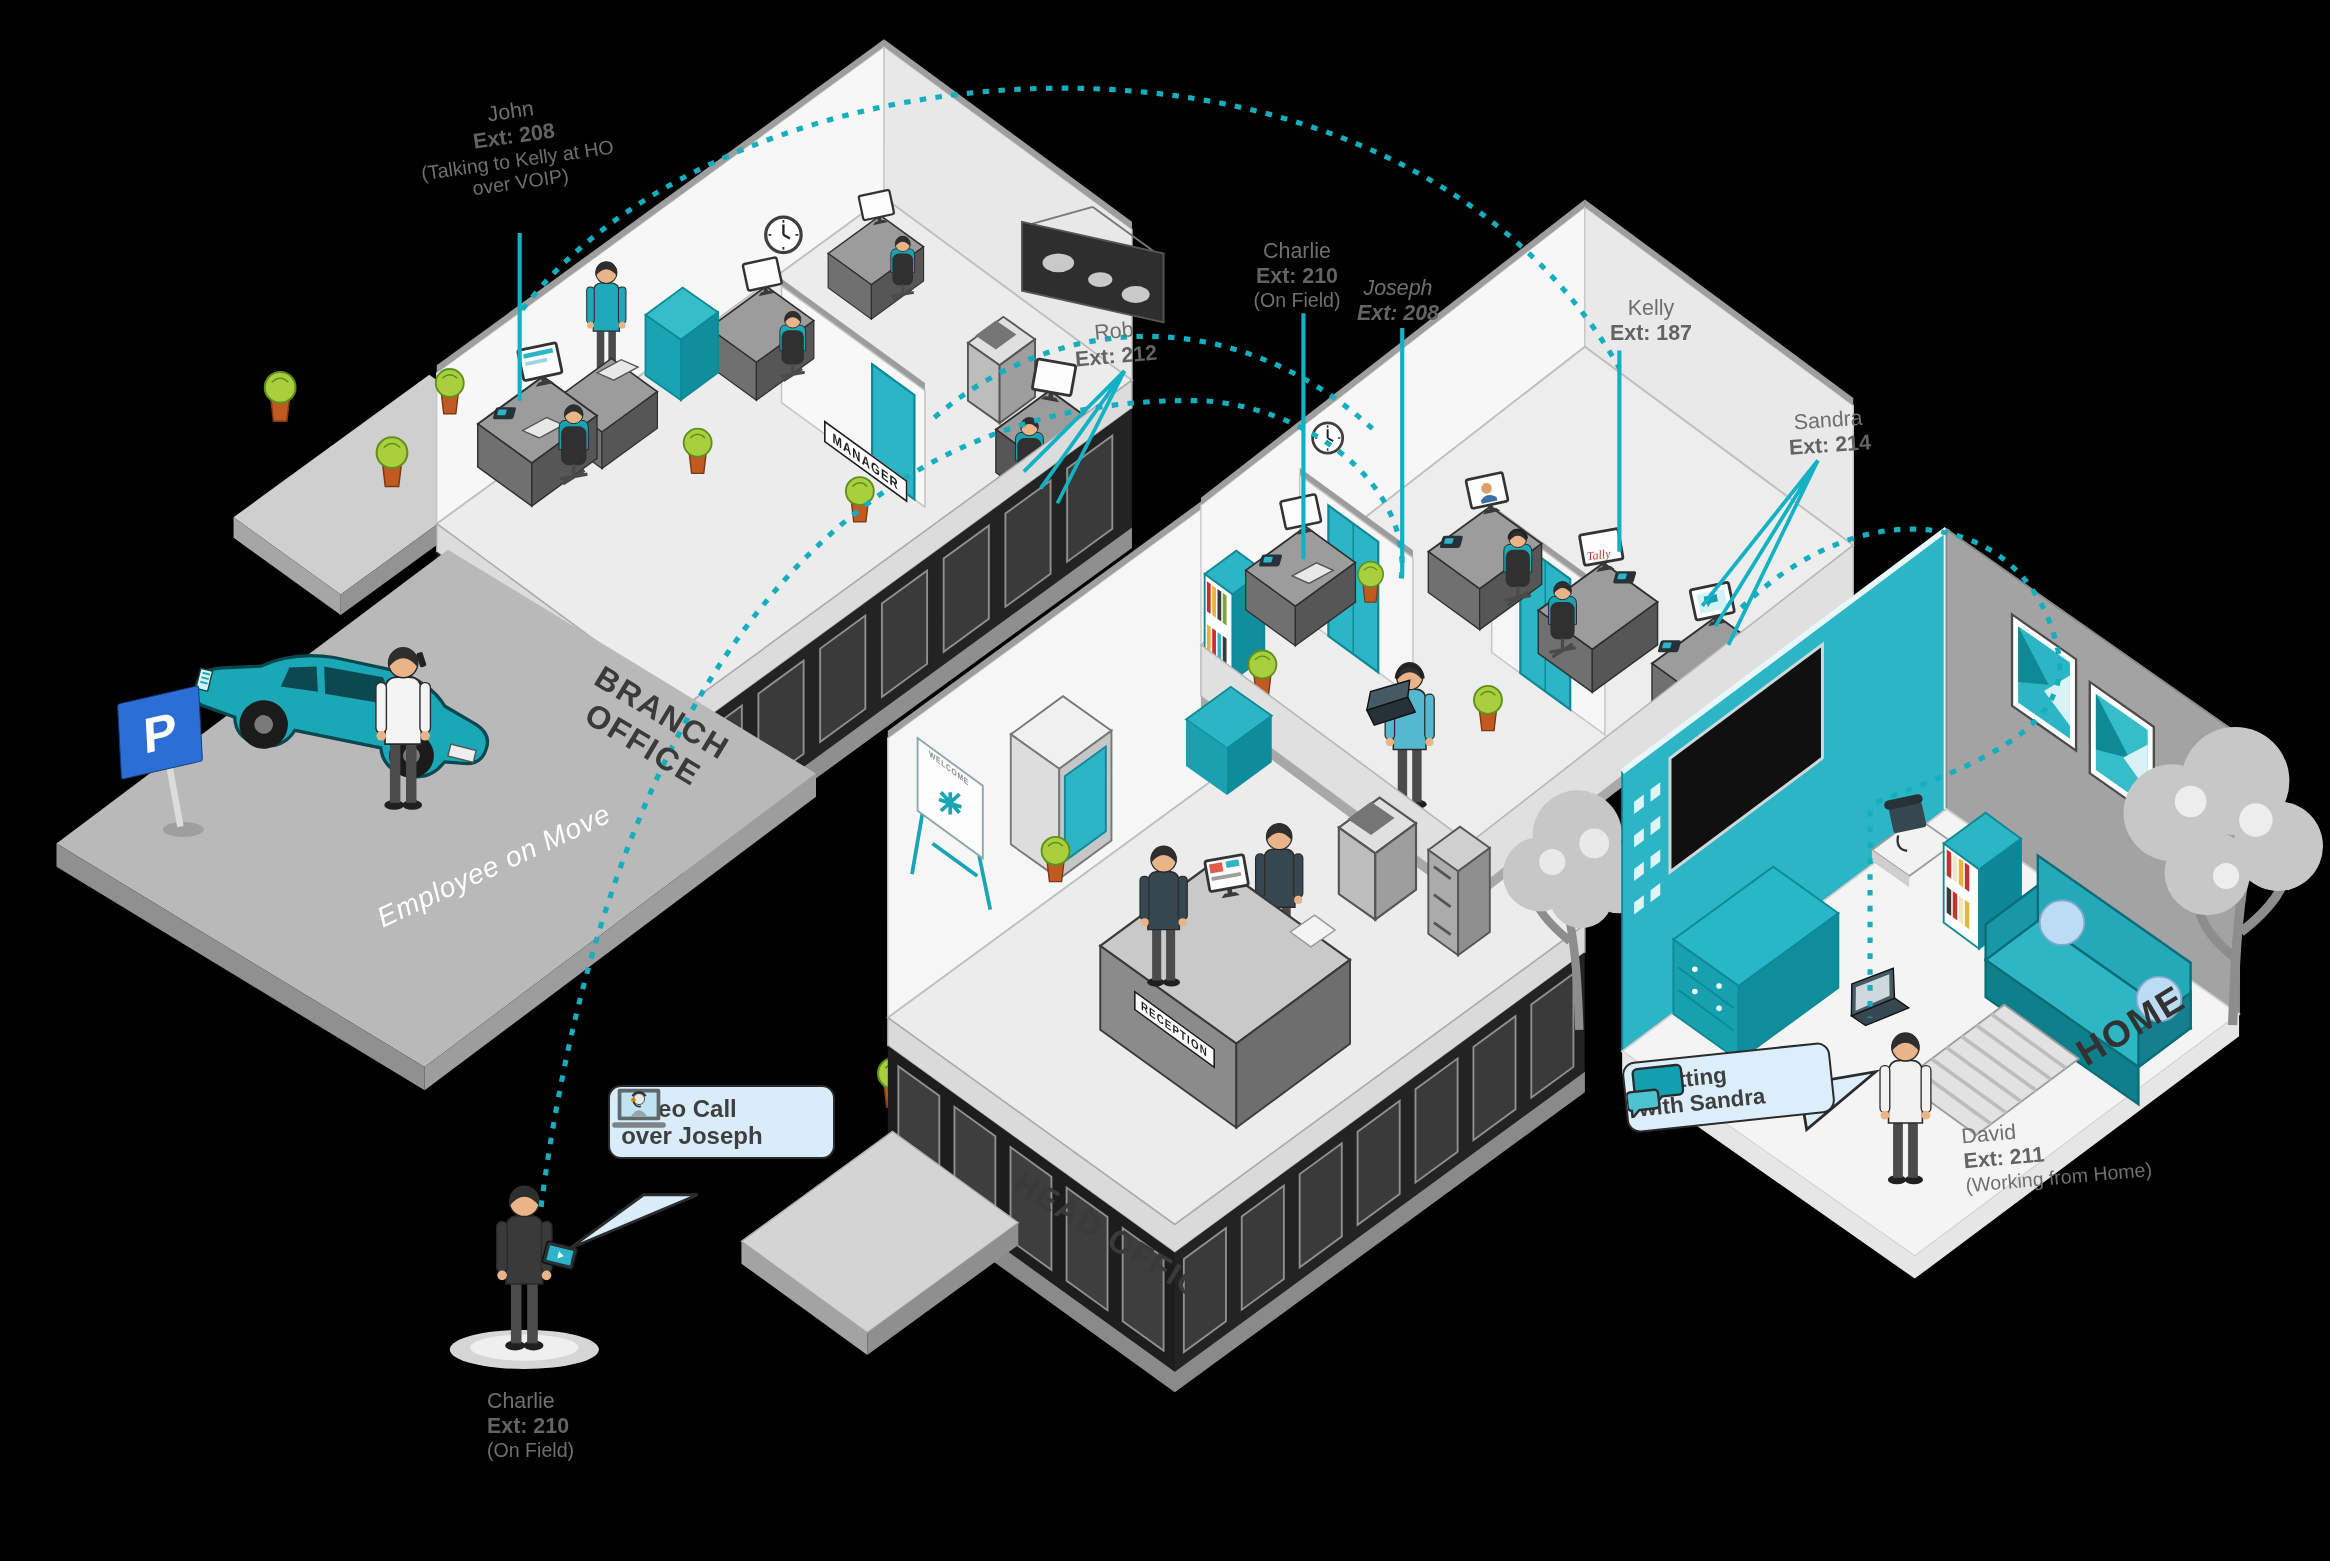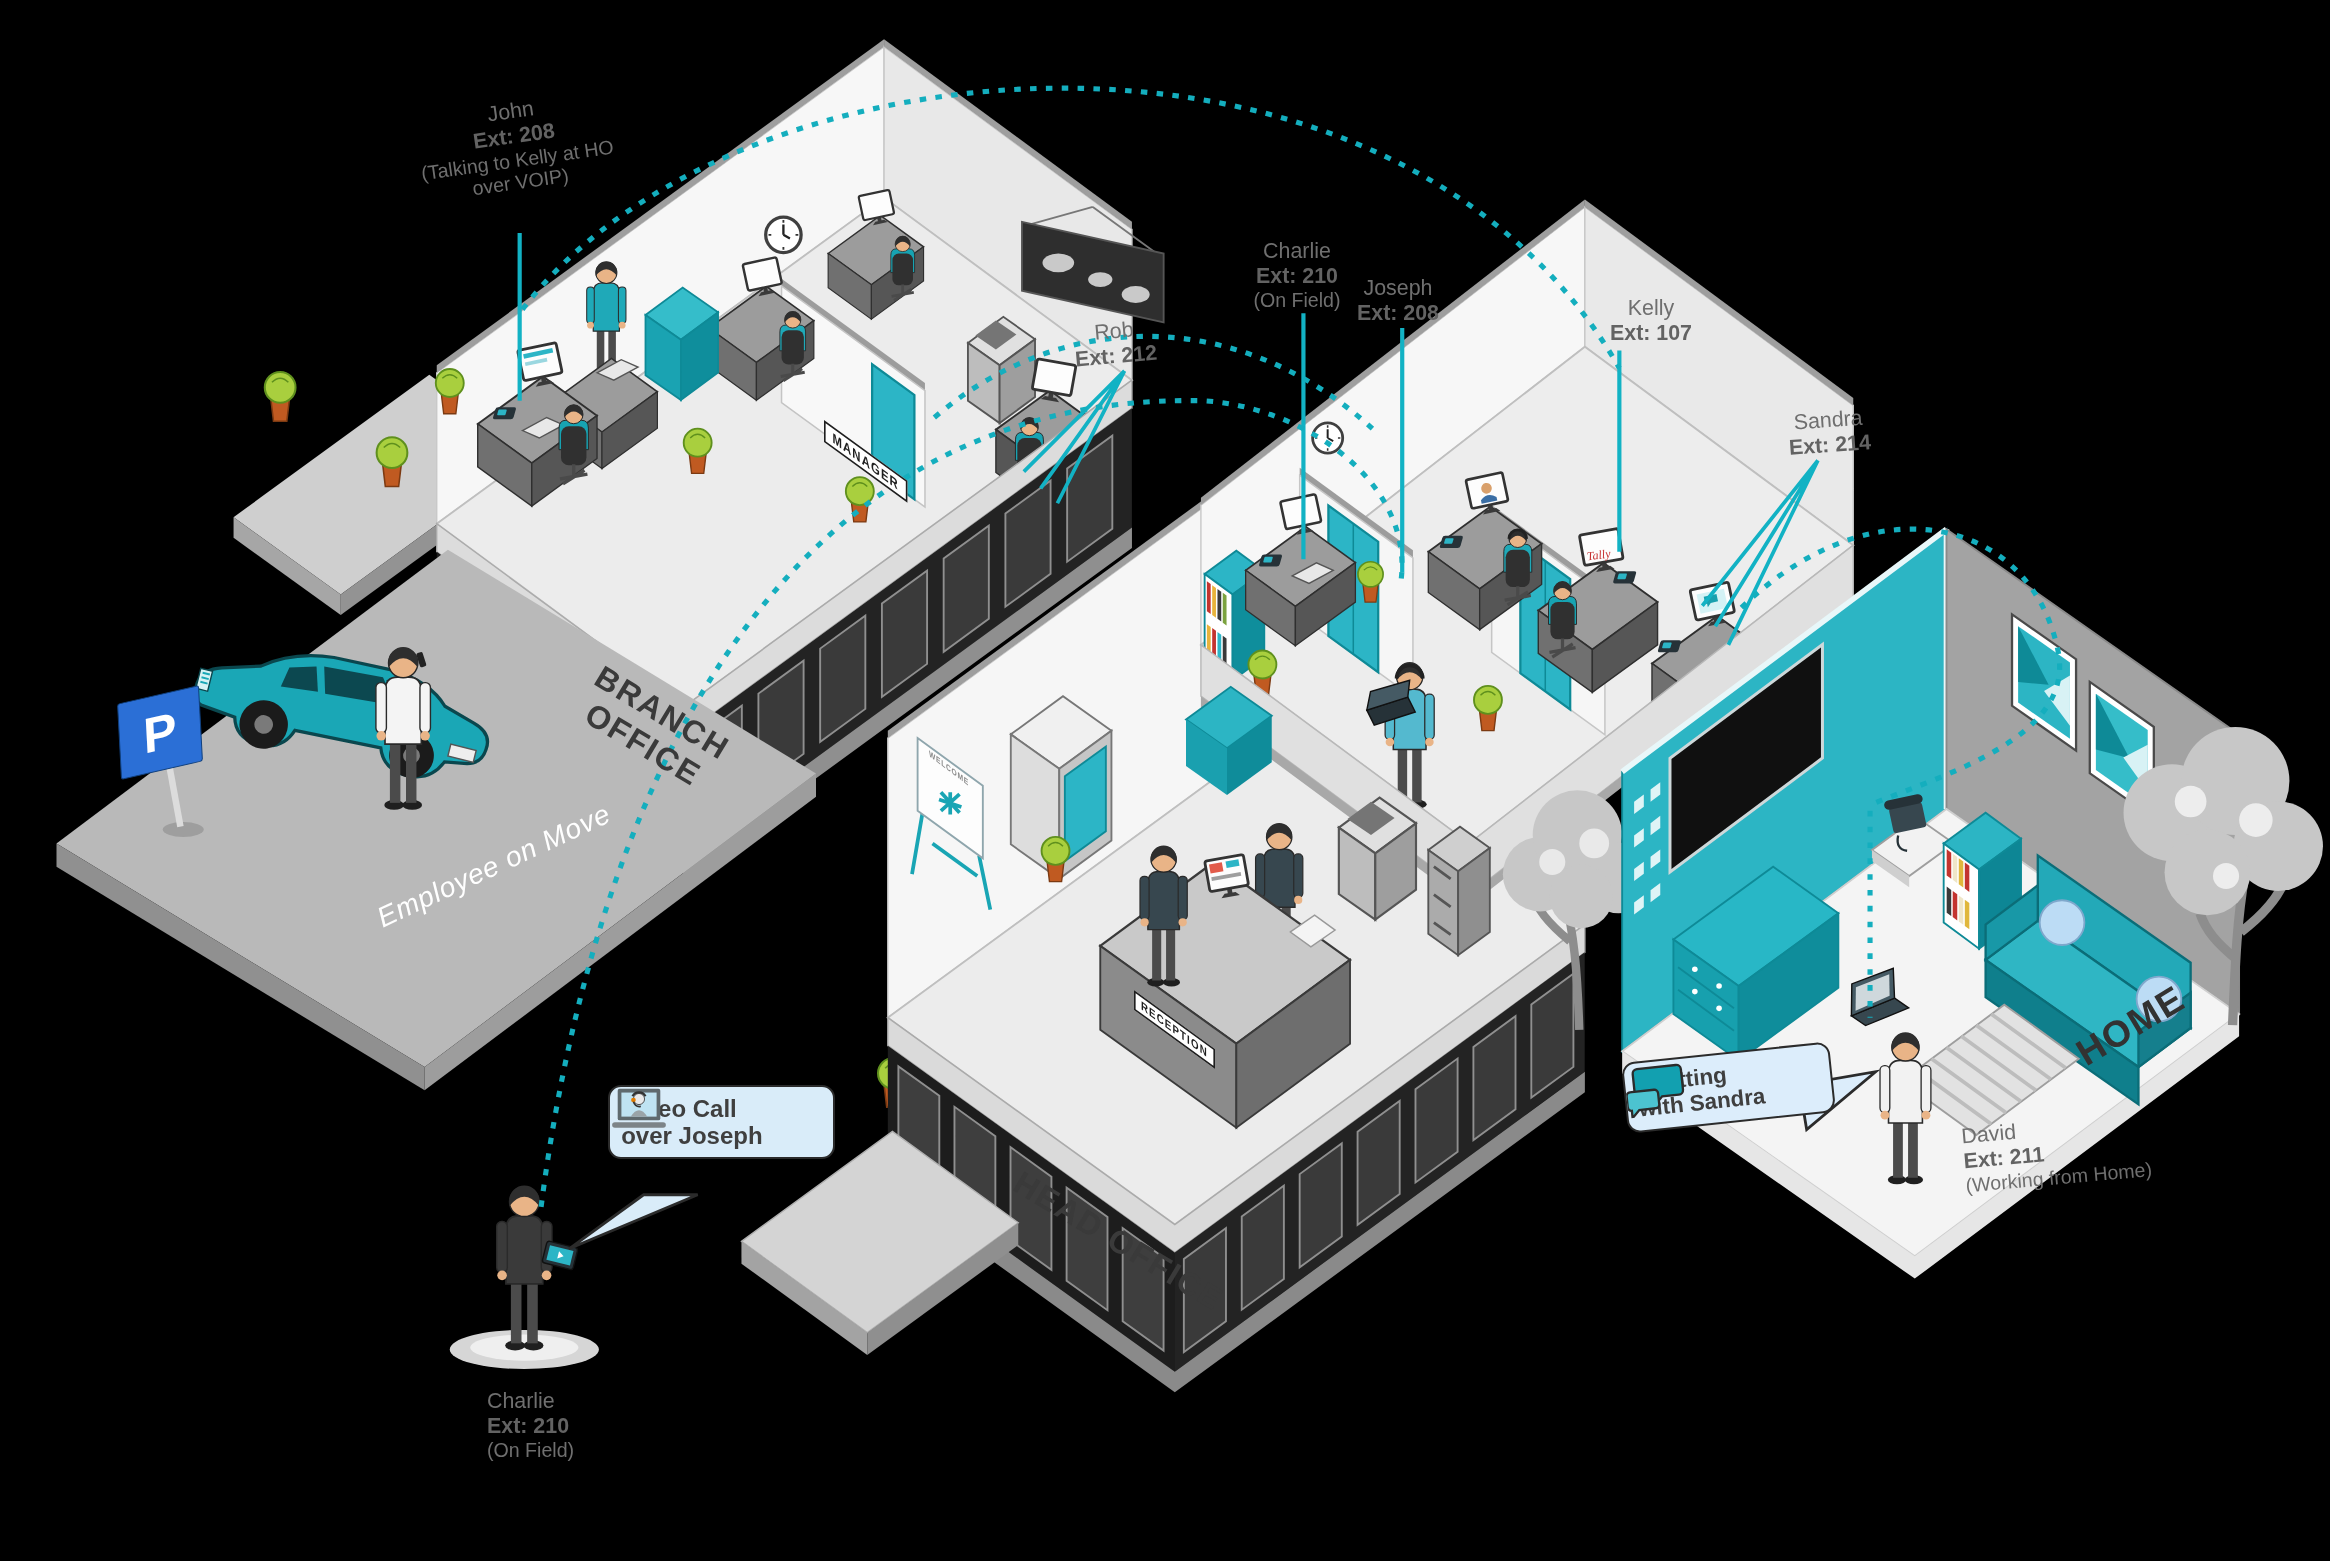--- a/index.html
+++ b/index.html
@@ -569,27 +569,27 @@
 <div class="ov plabel" style="left:399px;top:99px;width:233px;transform:rotate(-8deg);">
   <span class="name">John</span>
   <span class="ext">Ext: 208</span>
   <span class="note">(Talking to Kelly at HO over VOIP)</span>
 </div>
 <div class="ov plabel" style="left:1204px;top:239px;width:186px;">
   <span class="name">Charlie</span>
   <span class="ext">Ext: 210</span>
   <span class="note">(On Field)</span>
 </div>
-<div class="ov plabel" style="left:1305px;top:276px;width:186px;">
+<div class="ov plabel" style="left:1305px;top:276px;width:186px;font-style:italic;">
   <span class="name">Joseph</span>
   <span class="ext">Ext: 208</span>
 </div>
 <div class="ov plabel" style="left:1558px;top:296px;width:186px;">
   <span class="name">Kelly</span>
-  <span class="ext">Ext: 107</span>
+  <span class="ext">Ext: 187</span>
 </div>
 <div class="ov plabel" style="left:1022px;top:319px;width:186px;transform:rotate(-5deg);">
   <span class="name">Rob</span>
   <span class="ext">Ext: 212</span>
 </div>
 <div class="ov plabel" style="left:1736px;top:408px;width:186px;transform:rotate(-4deg);">
   <span class="name">Sandra</span>
   <span class="ext">Ext: 214</span>
 </div>
 <div class="ov plabel left" style="left:1963px;top:1113px;width:261px;transform:rotate(-5deg);">

